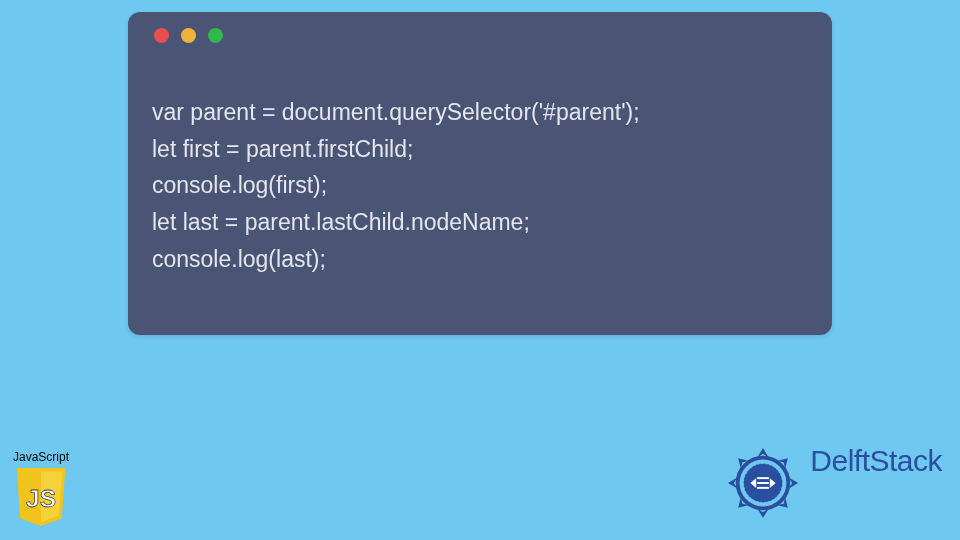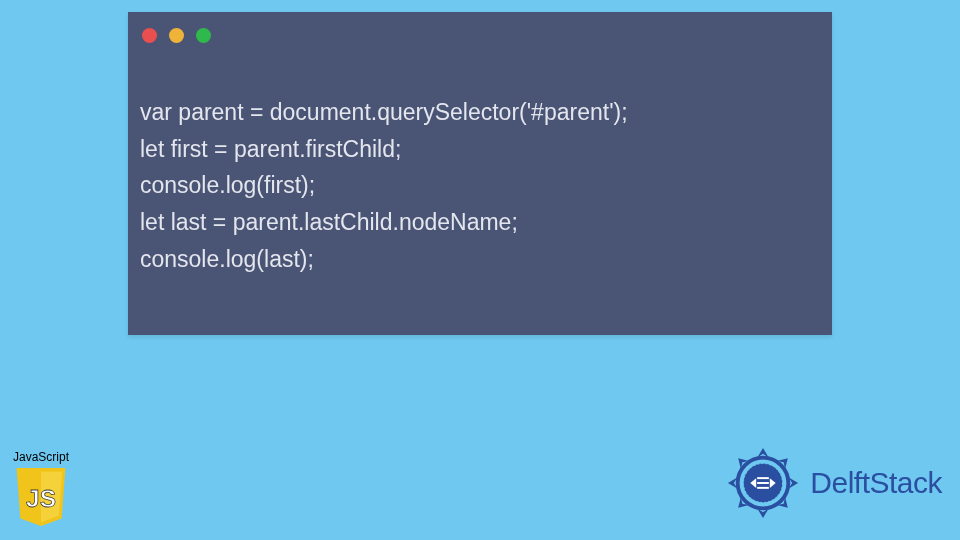--- a/index.html
+++ b/index.html
@@ -8,22 +8,22 @@
     background: #6ec8f0;
     font-family: -apple-system, BlinkMacSystemFont, "Segoe UI", Arial, sans-serif;
     position: relative;
   }
   .code-window {
     position: absolute;
     top: 12px;
     left: 128px;
     width: 704px;
     background: #4a5475;
-    border-radius: 0;
-    padding: 16px 24px 20px 12px;
+    border-radius: 12px;
+    padding: 16px 24px 20px 24px;
     box-shadow: 0 2px 4px rgba(0,0,0,0.1);
   }
   .traffic-lights {
     display: flex;
     gap: 12px;
     margin-bottom: 14px;
     padding-left: 2px;
   }
   .dot {
     width: 15px; height: 15px; border-radius: 50%;
@@ -53,21 +53,21 @@
     width: 58px;
     height: 62px;
     margin: 0 auto;
     display: block;
   }
   .delft {
     position: absolute;
     right: 18px;
     bottom: 18px;
     display: flex;
-    align-items: center;
+    align-items: flex-start;
     gap: 8px;
   }
   .delft-badge {
     width: 78px;
     height: 78px;
     display: block;
   }
   .delft-text {
     font-size: 30px;
     font-weight: 500;

